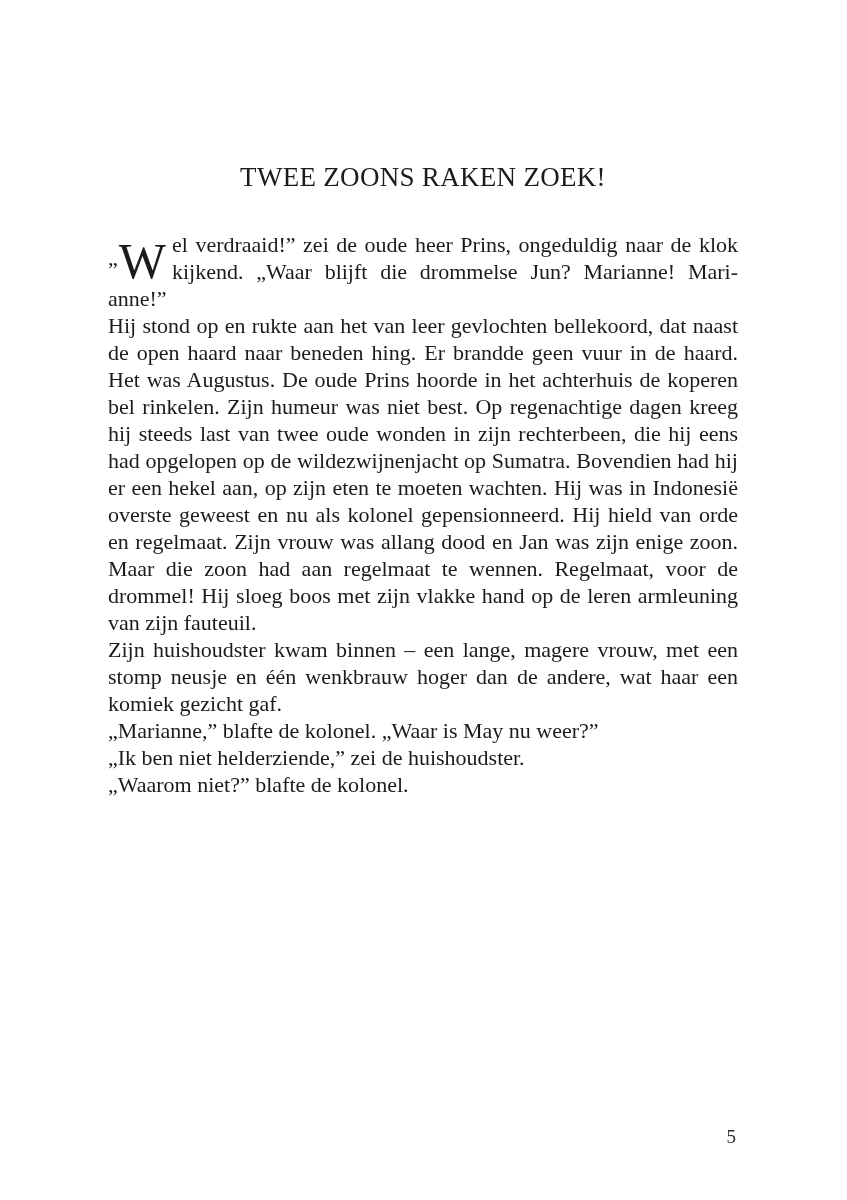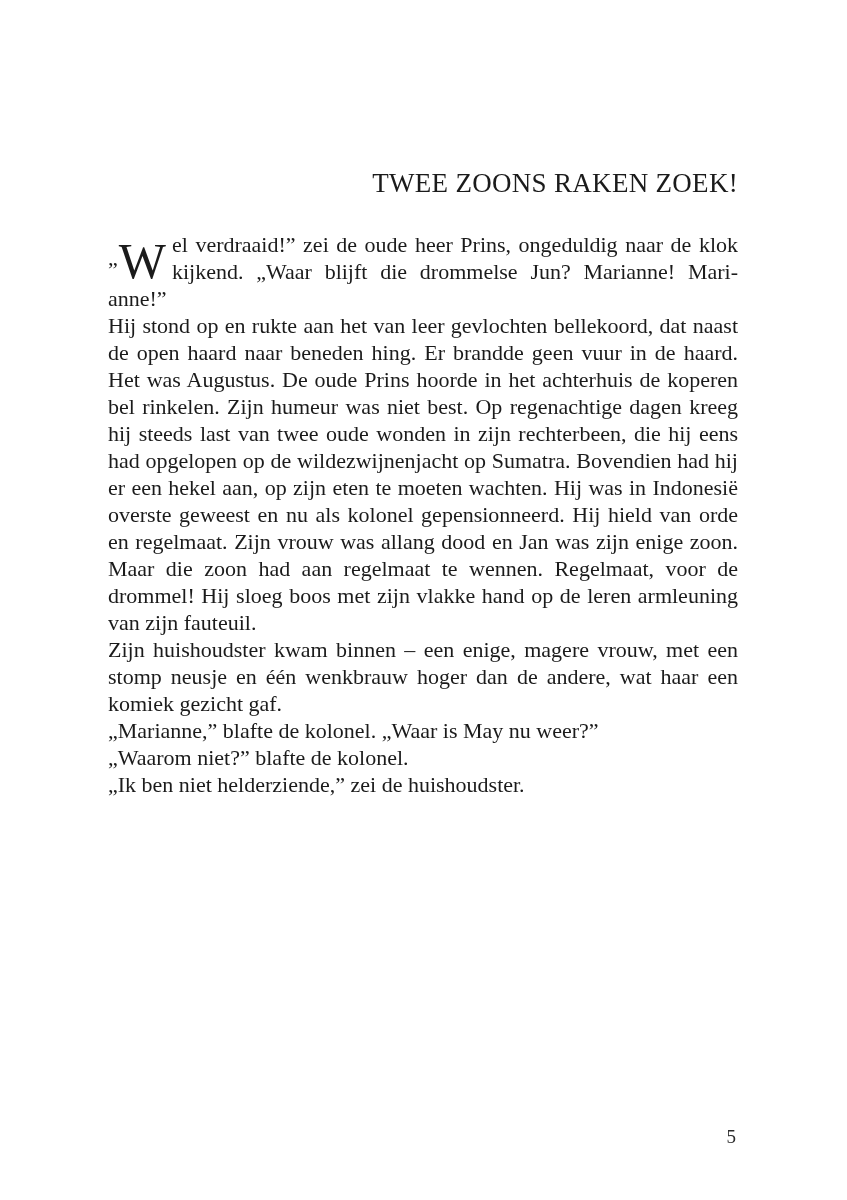--- a/index.html
+++ b/index.html
@@ -18,24 +18,24 @@
     font-family: "Liberation Serif", serif;
     color: var(--ink);
     overflow: hidden;
   }
   .page {
     position: absolute;
     inset: 0;
   }
   .chapter-title {
     position: absolute;
-    top: 170px;
+    top: 164px;
     left: 108px;
     width: 630px;
-    text-align: right;
+    text-align: center;
     font-size: 27px;
     line-height: 27px;
     letter-spacing: 0.3px;
     white-space: nowrap;
   }
   .content {
     position: absolute;
     top: 231px;
     left: 108px;
     width: 630px;
@@ -80,22 +80,22 @@
 
 <div class="page">
 
   <div class="chapter-title">TWEE ZOONS RAKEN ZOEK!</div>
 
   <div class="content">
 
     <p class="para opening"><span class="dropcap"><span class="dc-quote">„</span><span class="dc-letter">W</span></span><span>el verdraaid!” zei de oude heer Prins, ongeduldig naar de klok kijkend. „Waar blijft die drommelse Jun? Marianne! Mari­anne!”</span></p>
 
     <p class="para">Hij stond op en rukte aan het van leer gevlochten bellekoord, dat naast de open haard naar beneden hing. Er brandde geen vuur in de haard. Het was Augustus. De oude Prins hoorde in het achterhuis de koperen bel rinkelen. Zijn humeur was niet best. Op regenachtige dagen kreeg hij steeds last van twee oude wonden in zijn rechter­been, die hij eens had opgelopen op de wildezwijnenjacht op Suma­tra. Bovendien had hij er een hekel aan, op zijn eten te moeten wachten. Hij was in Indonesië overste geweest en nu als kolonel ge­pensionneerd. Hij hield van orde en regelmaat. Zijn vrouw was al­lang dood en Jan was zijn enige zoon. Maar die zoon had aan re­gelmaat te wennen. Regelmaat, voor de drommel! Hij sloeg boos met zijn vlakke hand op de leren armleuning van zijn fauteuil.</p>
-    <p class="para">Zijn huishoudster kwam binnen – een enige, magere vrouw, met een stomp neusje en één wenkbrauw hoger dan de andere, wat haar een komiek gezicht gaf.</p>
+    <p class="para">Zijn huishoudster kwam binnen – een lange, magere vrouw, met een stomp neusje en één wenkbrauw hoger dan de andere, wat haar een komiek gezicht gaf.</p>
     <p class="para">„Marianne,” blafte de kolonel. „Waar is May nu weer?”</p>
+    <p class="para">„Ik ben niet helderziende,” zei de huishoudster.</p>
     <p class="para">„Waarom niet?” blafte de kolonel.</p>
-    <p class="para">„Ik ben niet helderziende,” zei de huishoudster.</p>
 
   </div>
 
   <div class="page-number">5</div>
 
 </div>
 
 </body></html>

